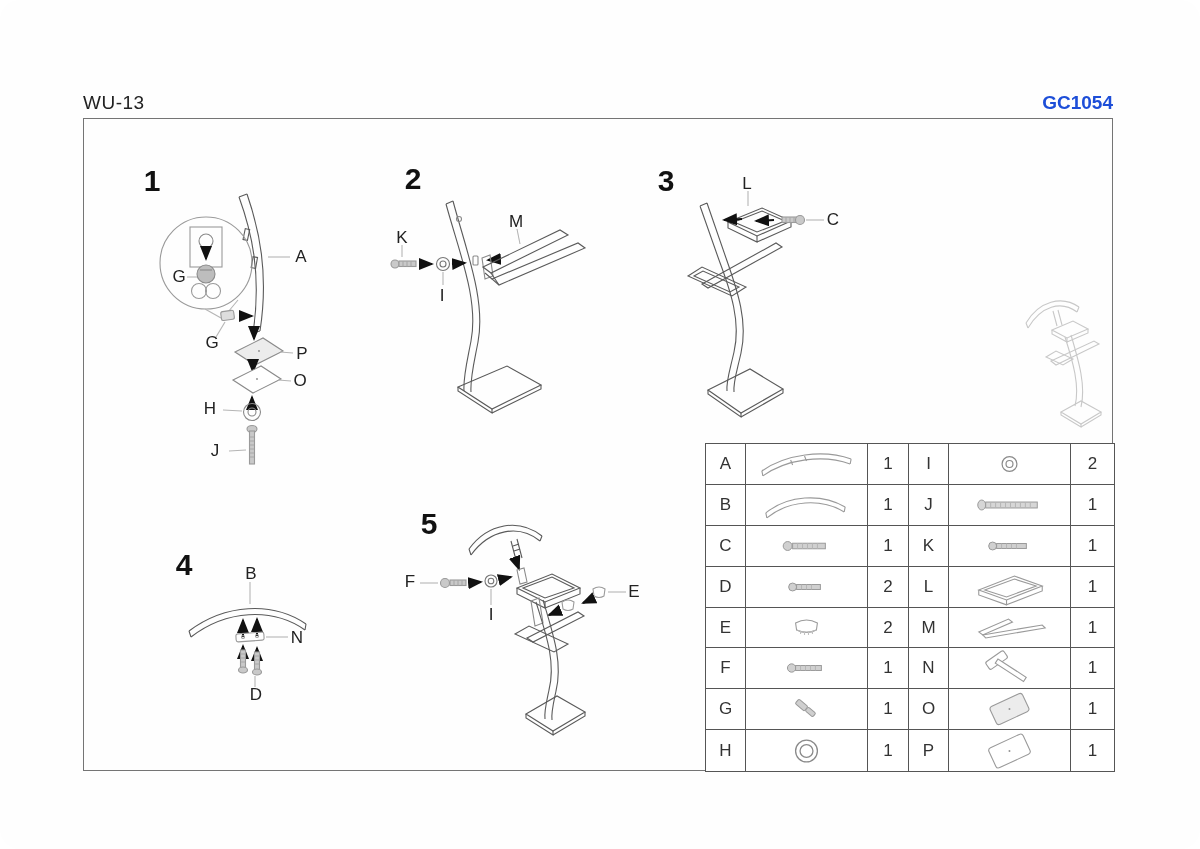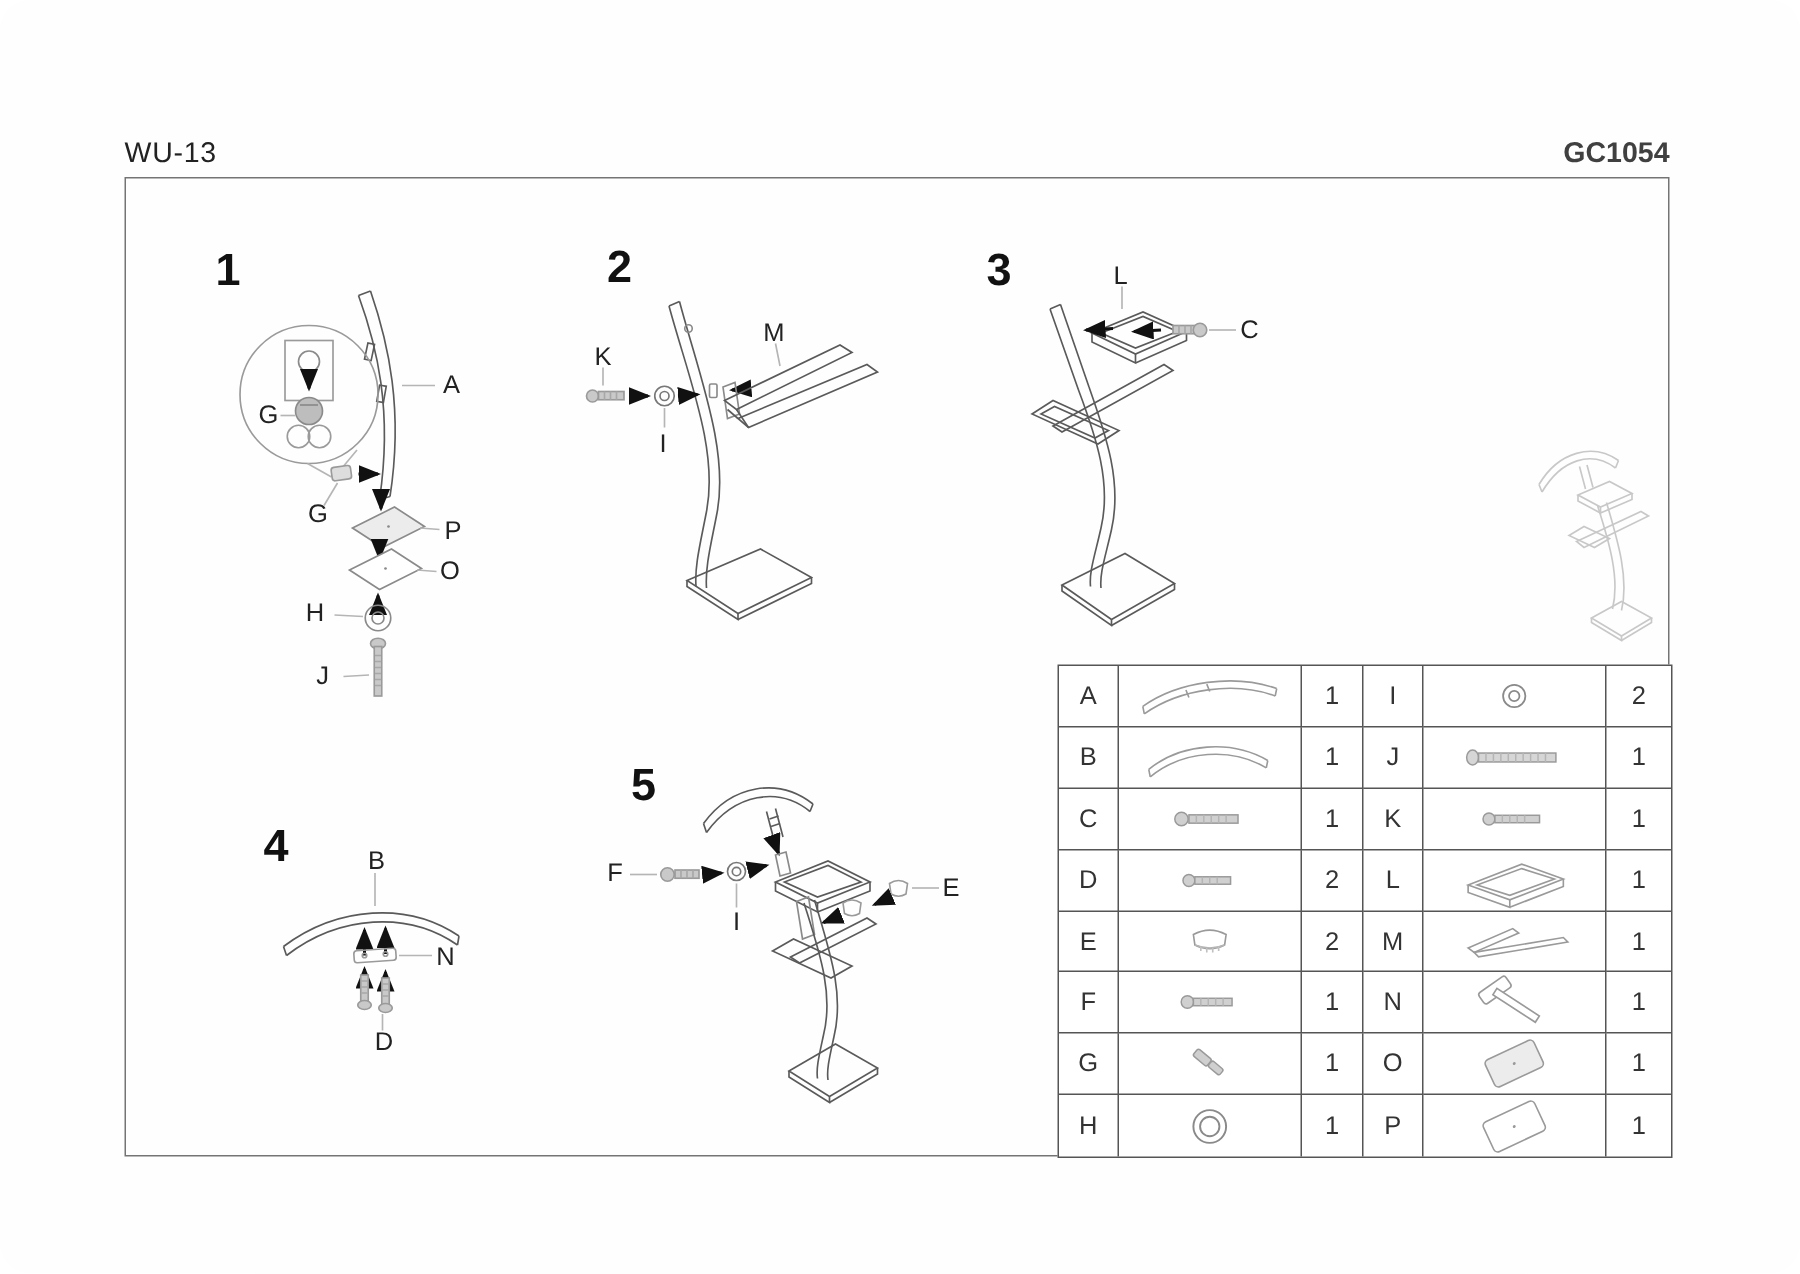--- a/index.html
+++ b/index.html
@@ -1,19 +1,19 @@
 <!DOCTYPE html>
 <html><head>
 <meta charset="utf-8">
 <style>
   html,body{margin:0;padding:0;background:#ffffff;}
   .page{position:relative;width:1200px;height:849px;background:#fefefe;overflow:hidden;
         font-family:"Liberation Sans", sans-serif;border-radius:20px;}
   .model{position:absolute;left:83px;top:92px;font-size:19px;color:#222;letter-spacing:.5px;}
-  .code{position:absolute;right:87px;top:92px;font-size:19px;font-weight:bold;color:#404040;}
+  .code{position:absolute;right:87px;top:92px;font-size:19px;font-weight:bold;color:#1d4ed8;}
   .frame{position:absolute;left:83px;top:118px;width:1030px;height:653px;
          border:1.5px solid #747474;box-sizing:border-box;}
   .art{position:absolute;left:0;top:0;width:1200px;height:849px;}
   .num{position:absolute;font-size:30px;font-weight:bold;color:#111;transform:translate(-50%,-50%);}
   .lbl{position:absolute;font-size:17px;color:#222;transform:translate(-50%,-50%);}
   .parts-table{position:absolute;left:705px;top:443px;display:grid;
      grid-template-columns:40px 122px 41px 40px 122px 43px;grid-auto-rows:40.9px;
      border:1px solid #555;background:#fff;}
   .cell{border-right:1px solid #555;border-bottom:1px solid #555;display:flex;
         align-items:center;justify-content:center;font-size:17px;color:#333;overflow:hidden;}

